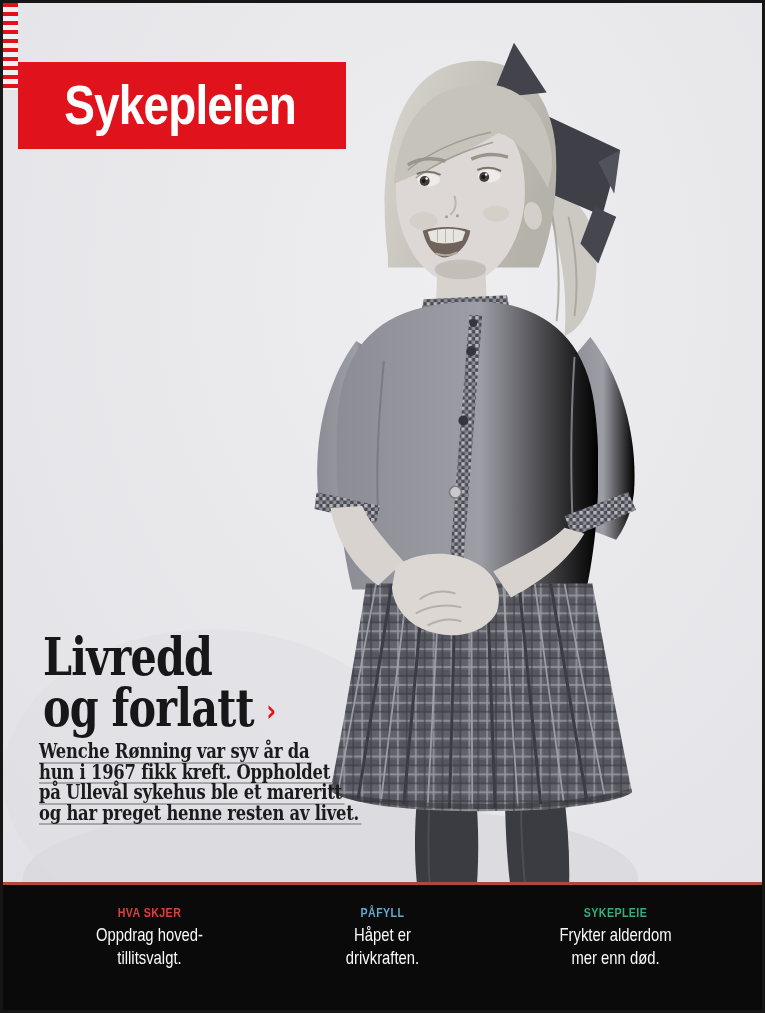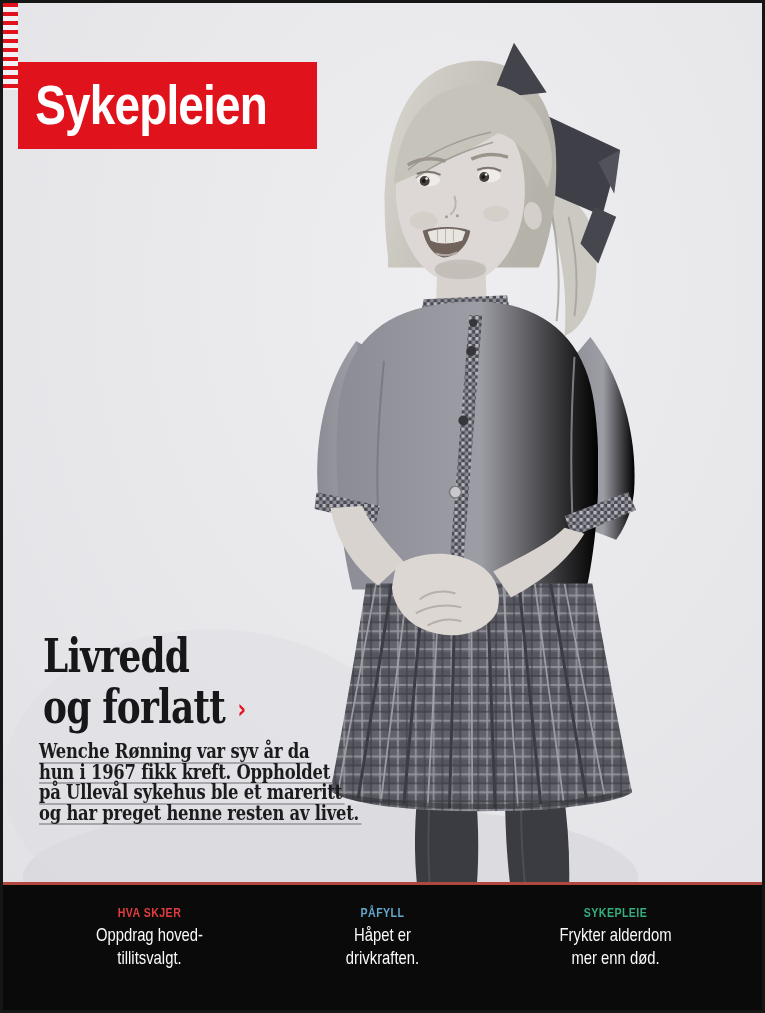--- a/index.html
+++ b/index.html
@@ -16,32 +16,33 @@
   .photo { position:absolute; inset:0; width:100%; height:100%; z-index:1; }
 
   
   .masthead-stripes {
     position:absolute; left:0; top:59; width:15px; height:87px; z-index:3;
     background:repeating-linear-gradient(to bottom, #e0131c 0 4.5px, #f1f0f2 4.5px 9px);
   }
   .masthead {
     position:absolute; left:15px; top:59px; width:299px; height:87px; z-index:3;
     background:#e0131c;
+    padding-left:29px;
   }
   .masthead .logo-title {
     display:block; padding-left:21px; line-height:85px;
     font-size:56px; font-weight:bold; color:#ffffff; letter-spacing:-1px;
     transform:scaleX(.82); transform-origin:0 50%; white-space:nowrap;
   }
 
   
   .headline {
     position:absolute; left:40px; top:628px; z-index:4;
     font-family:"DejaVu Serif", serif; font-weight:bold;
-    font-size:46px; line-height:51px; color:#17171a; letter-spacing:-1px;
+    font-size:53px; line-height:51px; color:#17171a; letter-spacing:-1px;
   }
   .headline .hl-line { white-space:nowrap; transform:scaleX(.78); transform-origin:0 50%; }
   .headline .chevron {
     font-family:"DejaVu Sans", sans-serif;
     font-size:0.58em; font-weight:bold;
     position:relative; top:-5px; margin-left:16px;
   }
 
   
   .standfirst { position:absolute; left:36px; top:740px; z-index:4; }

